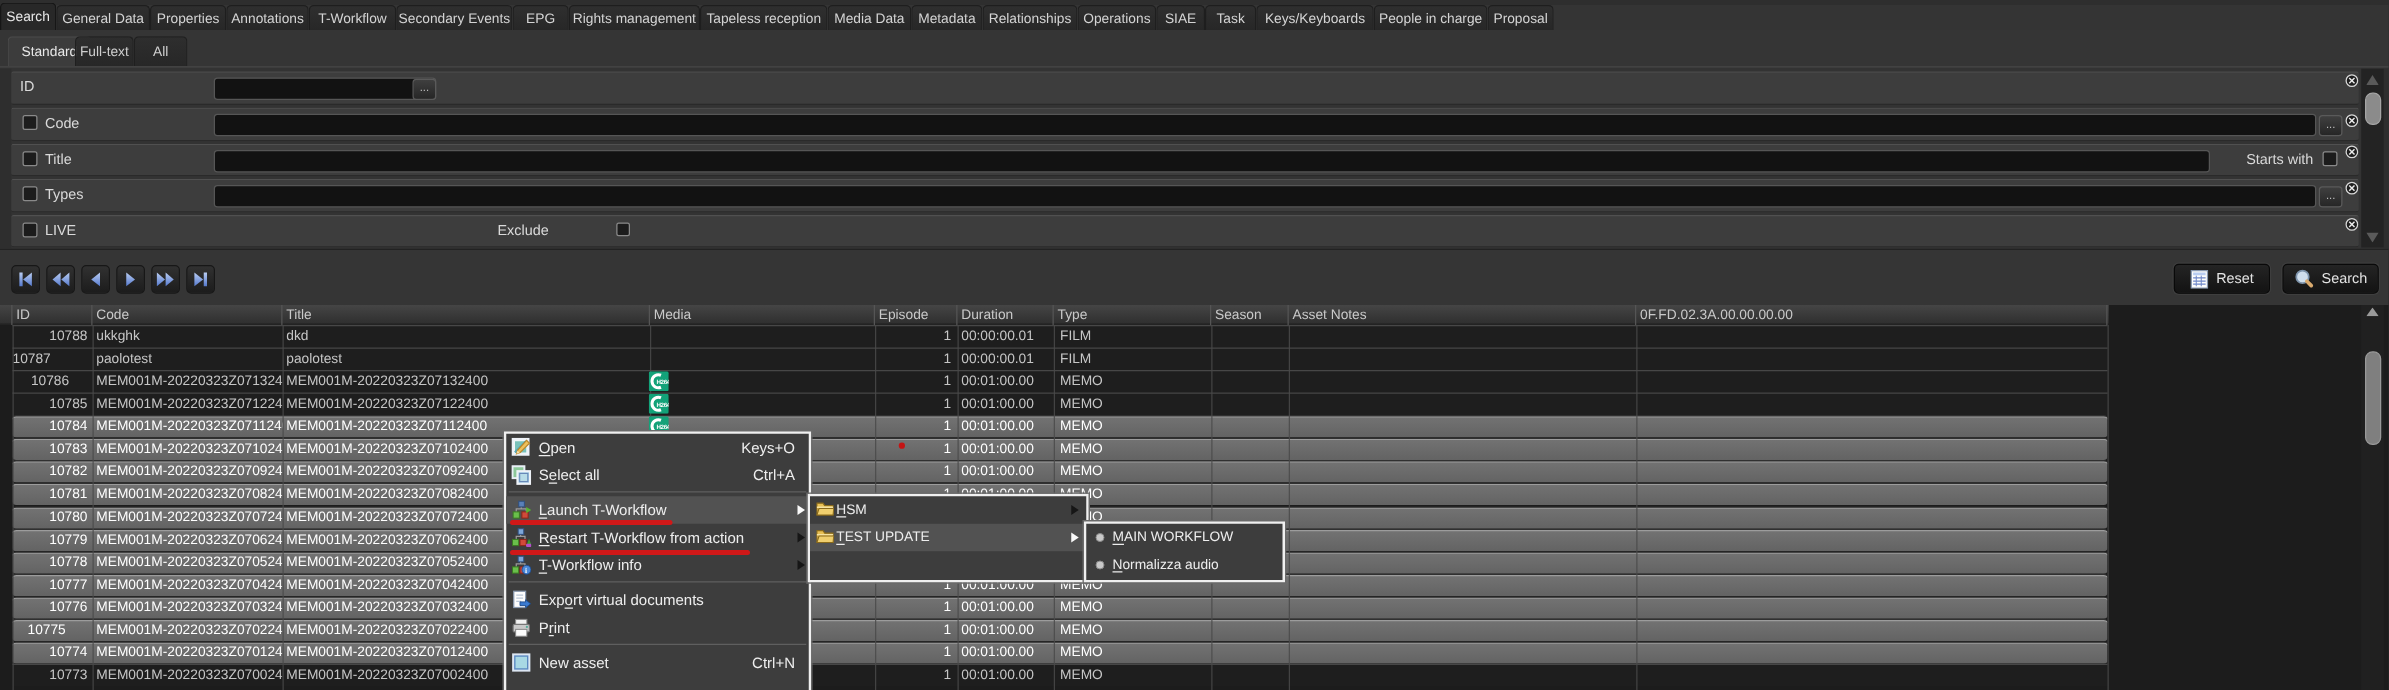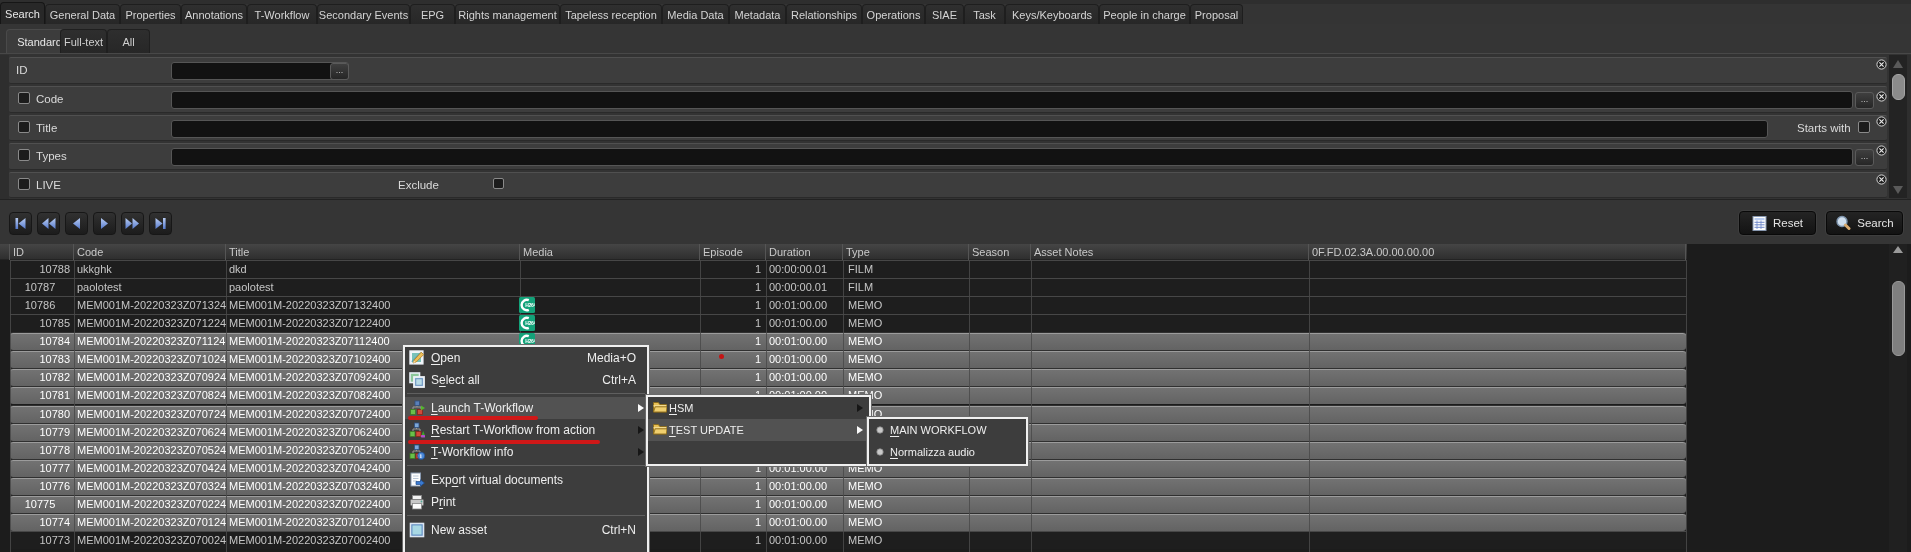--- a/index.html
+++ b/index.html
@@ -210,21 +210,21 @@
 </div>
 <div class="grow" style="top:260px">
 <span class="gc" style="left:0;width:60px;text-align:right">10788</span>
 <span class="gc" style="left:67px;width:149px">ukkghk</span>
 <span class="gc" style="left:219px;width:290px">dkd</span>
 <span class="gc" style="left:690px;width:61px;text-align:right">1</span>
 <span class="gc" style="left:759px;width:80px">00:00:00.01</span>
 <span class="gc" style="left:838px;width:100px">FILM</span>
 </div>
 <div class="grow" style="top:278px">
-<span class="gc" style="left:0;width:60px;text-align:center">10787</span>
+<span class="gc" style="left:0;width:60px;text-align:left">10787</span>
 <span class="gc" style="left:67px;width:149px">paolotest</span>
 <span class="gc" style="left:219px;width:290px">paolotest</span>
 <span class="gc" style="left:690px;width:61px;text-align:right">1</span>
 <span class="gc" style="left:759px;width:80px">00:00:00.01</span>
 <span class="gc" style="left:838px;width:100px">FILM</span>
 </div>
 <div class="grow" style="top:296px">
 <span class="gc" style="left:0;width:60px;text-align:center">10786</span>
 <span class="gc" style="left:67px;width:149px">MEM001M-20220323Z07132400</span>
 <span class="gc" style="left:219px;width:290px">MEM001M-20220323Z07132400</span>
@@ -307,21 +307,21 @@
 </div>
 <div class="grow sel" style="top:477px">
 <span class="gc" style="left:0;width:60px;text-align:right">10776</span>
 <span class="gc" style="left:67px;width:149px">MEM001M-20220323Z07032400</span>
 <span class="gc" style="left:219px;width:290px">MEM001M-20220323Z07032400</span>
 <span class="gc" style="left:690px;width:61px;text-align:right">1</span>
 <span class="gc" style="left:759px;width:80px">00:01:00.00</span>
 <span class="gc" style="left:838px;width:100px">MEMO</span>
 </div>
 <div class="grow sel" style="top:495px">
-<span class="gc" style="left:0;width:60px;text-align:center">10775</span>
+<span class="gc" style="left:12px;width:60px;text-align:left">10775</span>
 <span class="gc" style="left:67px;width:149px">MEM001M-20220323Z07022400</span>
 <span class="gc" style="left:219px;width:290px">MEM001M-20220323Z07022400</span>
 <span class="gc" style="left:690px;width:61px;text-align:right">1</span>
 <span class="gc" style="left:759px;width:80px">00:01:00.00</span>
 <span class="gc" style="left:838px;width:100px">MEMO</span>
 </div>
 <div class="grow sel" style="top:513px">
 <span class="gc" style="left:0;width:60px;text-align:right">10774</span>
 <span class="gc" style="left:67px;width:149px">MEM001M-20220323Z07012400</span>
 <span class="gc" style="left:219px;width:290px">MEM001M-20220323Z07012400</span>
@@ -372,21 +372,21 @@
 <div class="mi">
       <svg class="micon" viewBox="0 0 16 16">
         <rect x="1.2" y="1.2" width="12.5" height="12.5" fill="#f2f6fa"></rect>
         <rect x="3" y="3" width="9" height="9" fill="#79c2bb"></rect>
         <path d="M3 12 L12 3" stroke="#58a8b8" stroke-width="2"></path>
         <rect x="1.2" y="1.2" width="12.5" height="12.5" fill="none" stroke="#eef2f8" stroke-width="1.8"></rect>
         <path d="M12.2 2.2 L14.6 4.6 L7.2 12 L4.2 13 L5.2 10Z" fill="#edbf5a" stroke="#b8862a" stroke-width="0.9"></path>
         <path d="M4.9 10.4 L6.8 12.3 L4.2 13Z" fill="#f5e0b0"></path>
       </svg>
       <span class="txt"><u>O</u>pen</span>
-      <span class="sc">Media+O</span>
+      <span class="sc">Keys+O</span>
     </div>
 <div class="mi">
       <svg class="micon" viewBox="0 0 16 16">
         <rect x="1" y="1" width="9.5" height="9.5" fill="#8cc89a" stroke="#e8eef6" stroke-width="1.6"></rect>
         <rect x="5" y="5" width="10" height="10" fill="#8ab8d8" stroke="#eef2f8" stroke-width="1.8"></rect>
         <rect x="6.8" y="6.8" width="6.4" height="6.4" fill="#b8dce8" stroke="#6888b8" stroke-width="0.8"></rect>
       </svg>
       <span class="txt">S<u>e</u>lect all</span>
       <span class="sc">Ctrl+A</span>
     </div>

